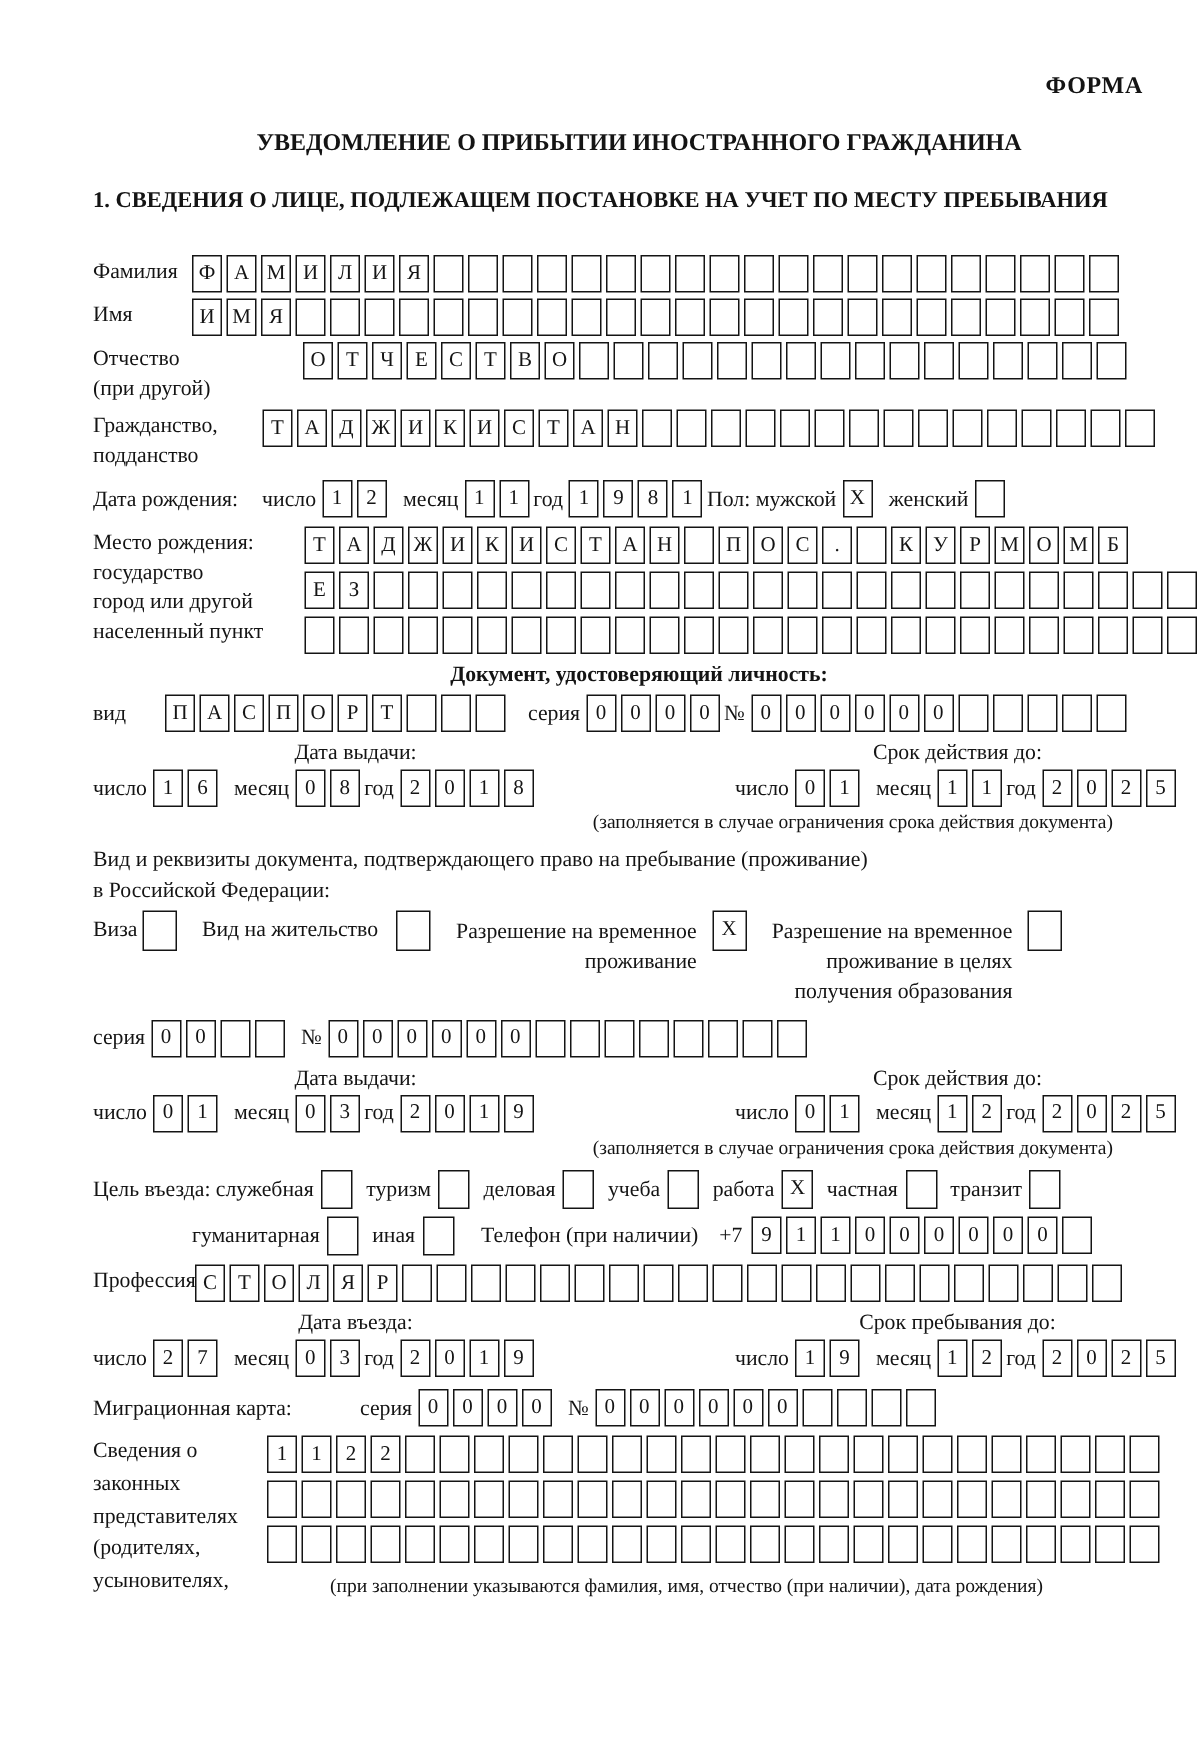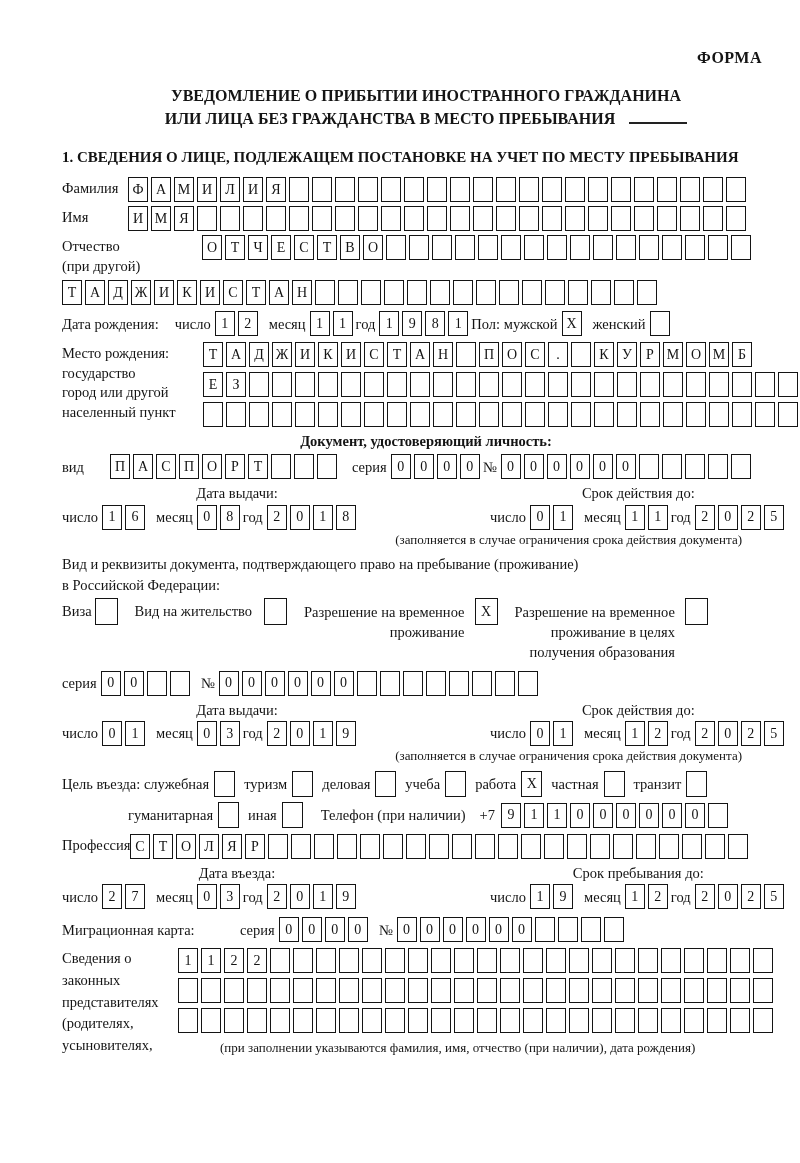--- a/index.html
+++ b/index.html
@@ -24,21 +24,21 @@
   .cells{display:inline-flex;flex:none;}
   .cell{box-sizing:border-box;flex:none;display:inline-flex;align-items:center;justify-content:center;
         width:20px;height:25px;border:1.6px solid #141414;margin-right:3px;font-size:14px;background:#fff;}
   .w-surname{width:66px;padding-top:2px;}
   .w-patr{width:140px;padding-top:2px;}
   .w-citz{width:113px;padding-top:2px;}
   .w-birthpl{width:141px;padding-top:2px;}
   .w-prof{width:68px;padding-top:2px;}
   .stack .sl{line-height:1.35;}
 
-  .mt6{margin-top:6px;} .mt8{margin-top:8px;} .mt10{margin-top:10px;}
+  .mt6{margin-top:6px;} .mt8{margin-top:8px;} .mt10{margin-top:26px;}
 
   
   .ig{display:inline-flex;align-items:center;flex:none;}
   .ig .t{margin-right:4px;white-space:nowrap;}
   .gap8{margin-left:8px;} .gap12{margin-left:12px;} .gap16{margin-left:16px;}
 
   .cellrows>.cells{margin-bottom:5px;}
   .cellrows>.cells:last-child{margin-bottom:0;}
 
   .doc-heading{margin-top:5px;text-align:center;font-weight:bold;}
@@ -74,21 +74,20 @@
 </head>
 <body>
 
 <div class="page">
 
 
   <div class="forma">ФОРМА</div>
 
   <div class="title">
     <div>УВЕДОМЛЕНИЕ О ПРИБЫТИИ ИНОСТРАННОГО ГРАЖДАНИНА</div>
-    <div><span>ИЛИ ЛИЦА БЕЗ ГРАЖДАНСТВА В МЕСТО ПРЕБЫВАНИЯ</span><span class="blank"></span></div>
   </div>
 
   <div class="sec-heading">1. СВЕДЕНИЯ О ЛИЦЕ, ПОДЛЕЖАЩЕМ ПОСТАНОВКЕ НА УЧЕТ ПО МЕСТУ ПРЕБЫВАНИЯ</div>
 
   <div class="frow mt10">
     <span class="lbl w-surname">Фамилия</span>
     <span class="cells">
         <span class="cell">Ф</span>
         <span class="cell">А</span>
         <span class="cell">М</span>
@@ -179,20 +178,24 @@
         <span class="cell"></span>
         <span class="cell"></span>
         <span class="cell"></span>
         <span class="cell"></span>
         <span class="cell"></span>
         <span class="cell"></span>
       </span>
   </div>
 
   <div class="frow">
+    <span class="lbl w-citz stack">
+      <span class="sl" style="display:block">Гражданство,</span>
+      <span class="sl" style="display:block">подданство</span>
+    </span>
     <span class="cells">
         <span class="cell">Т</span>
         <span class="cell">А</span>
         <span class="cell">Д</span>
         <span class="cell">Ж</span>
         <span class="cell">И</span>
         <span class="cell">К</span>
         <span class="cell">И</span>
         <span class="cell">С</span>
         <span class="cell">Т</span>

